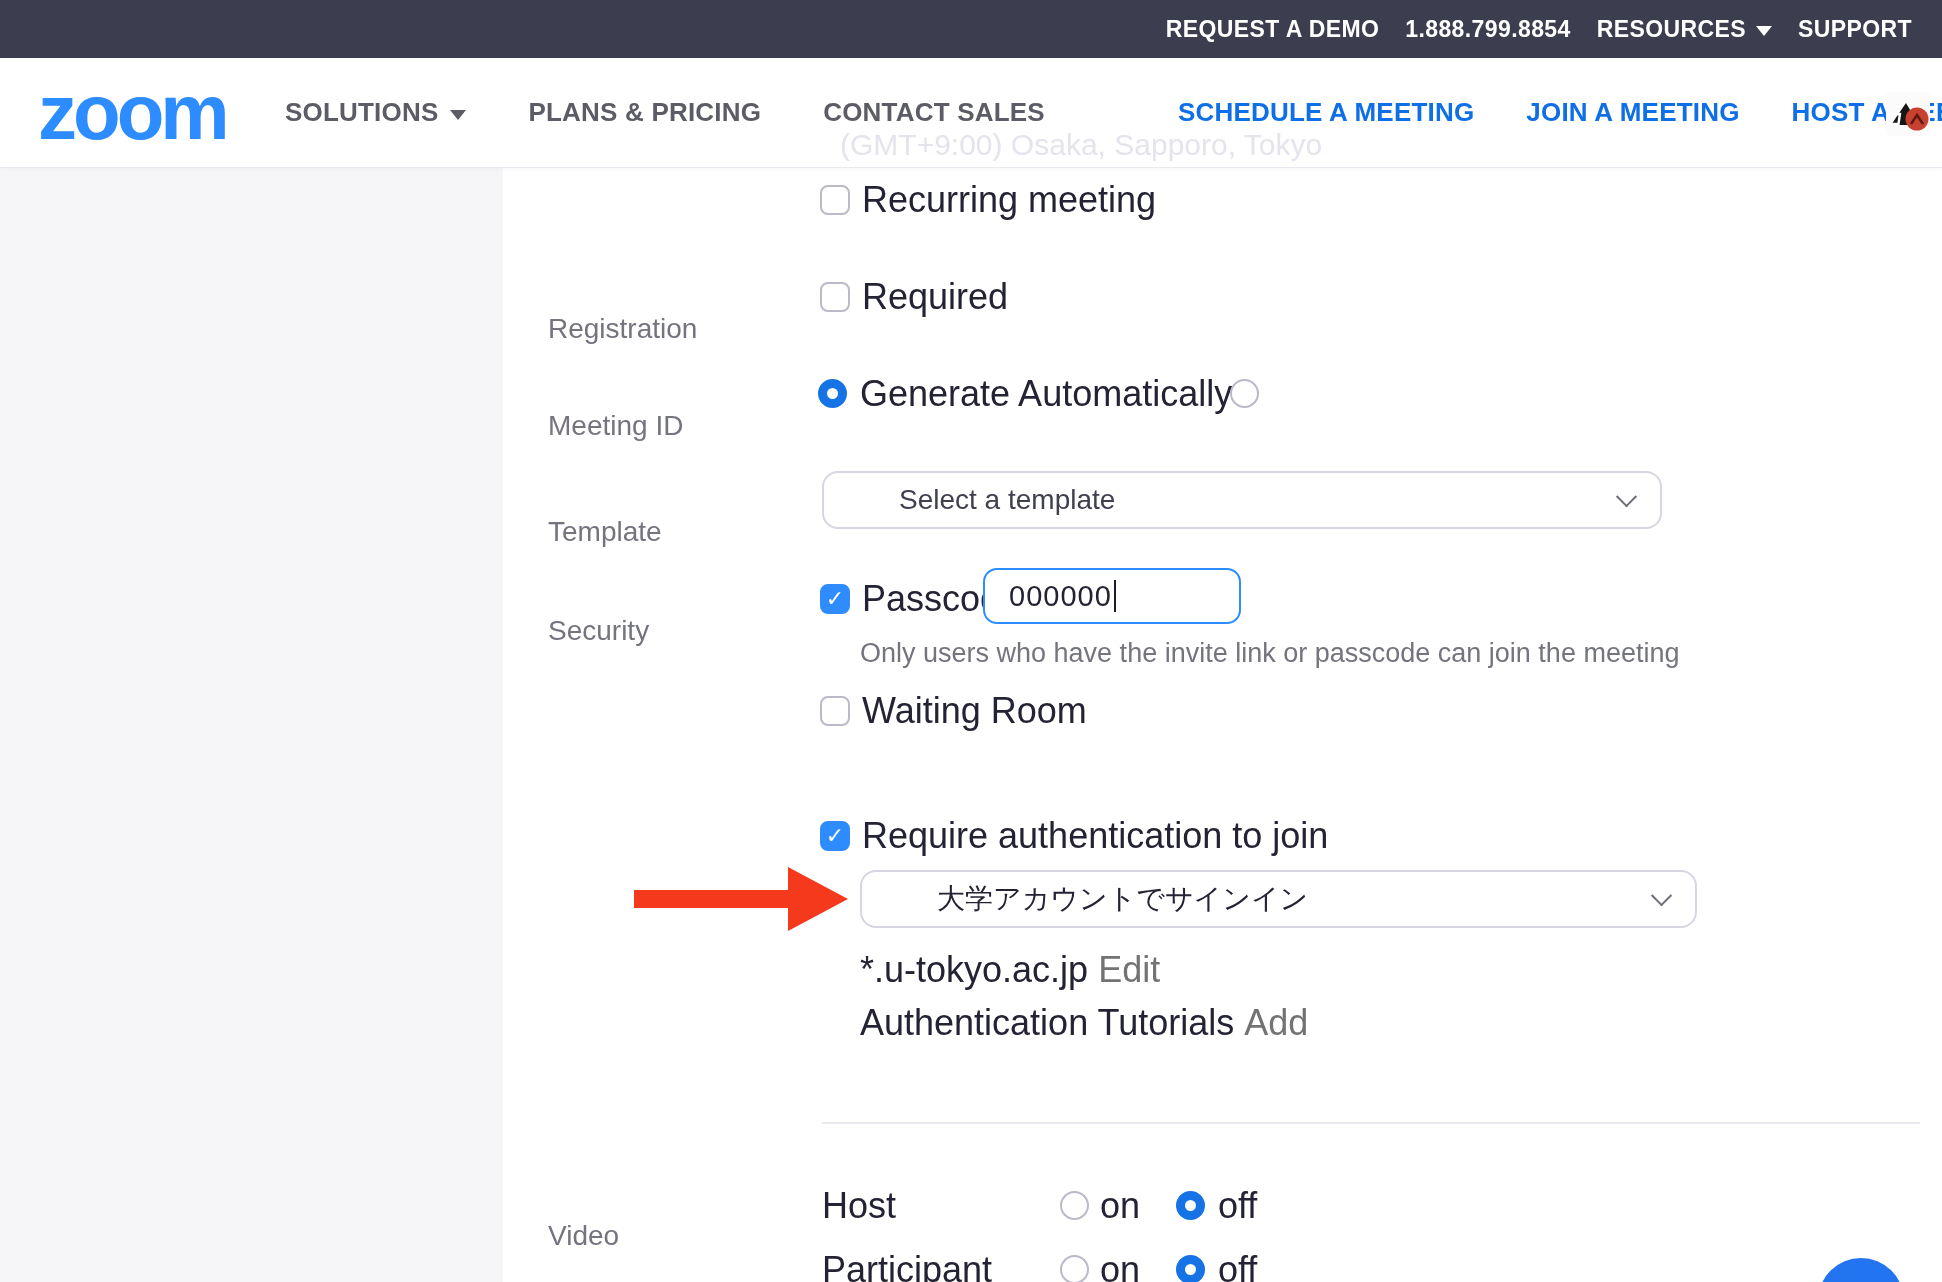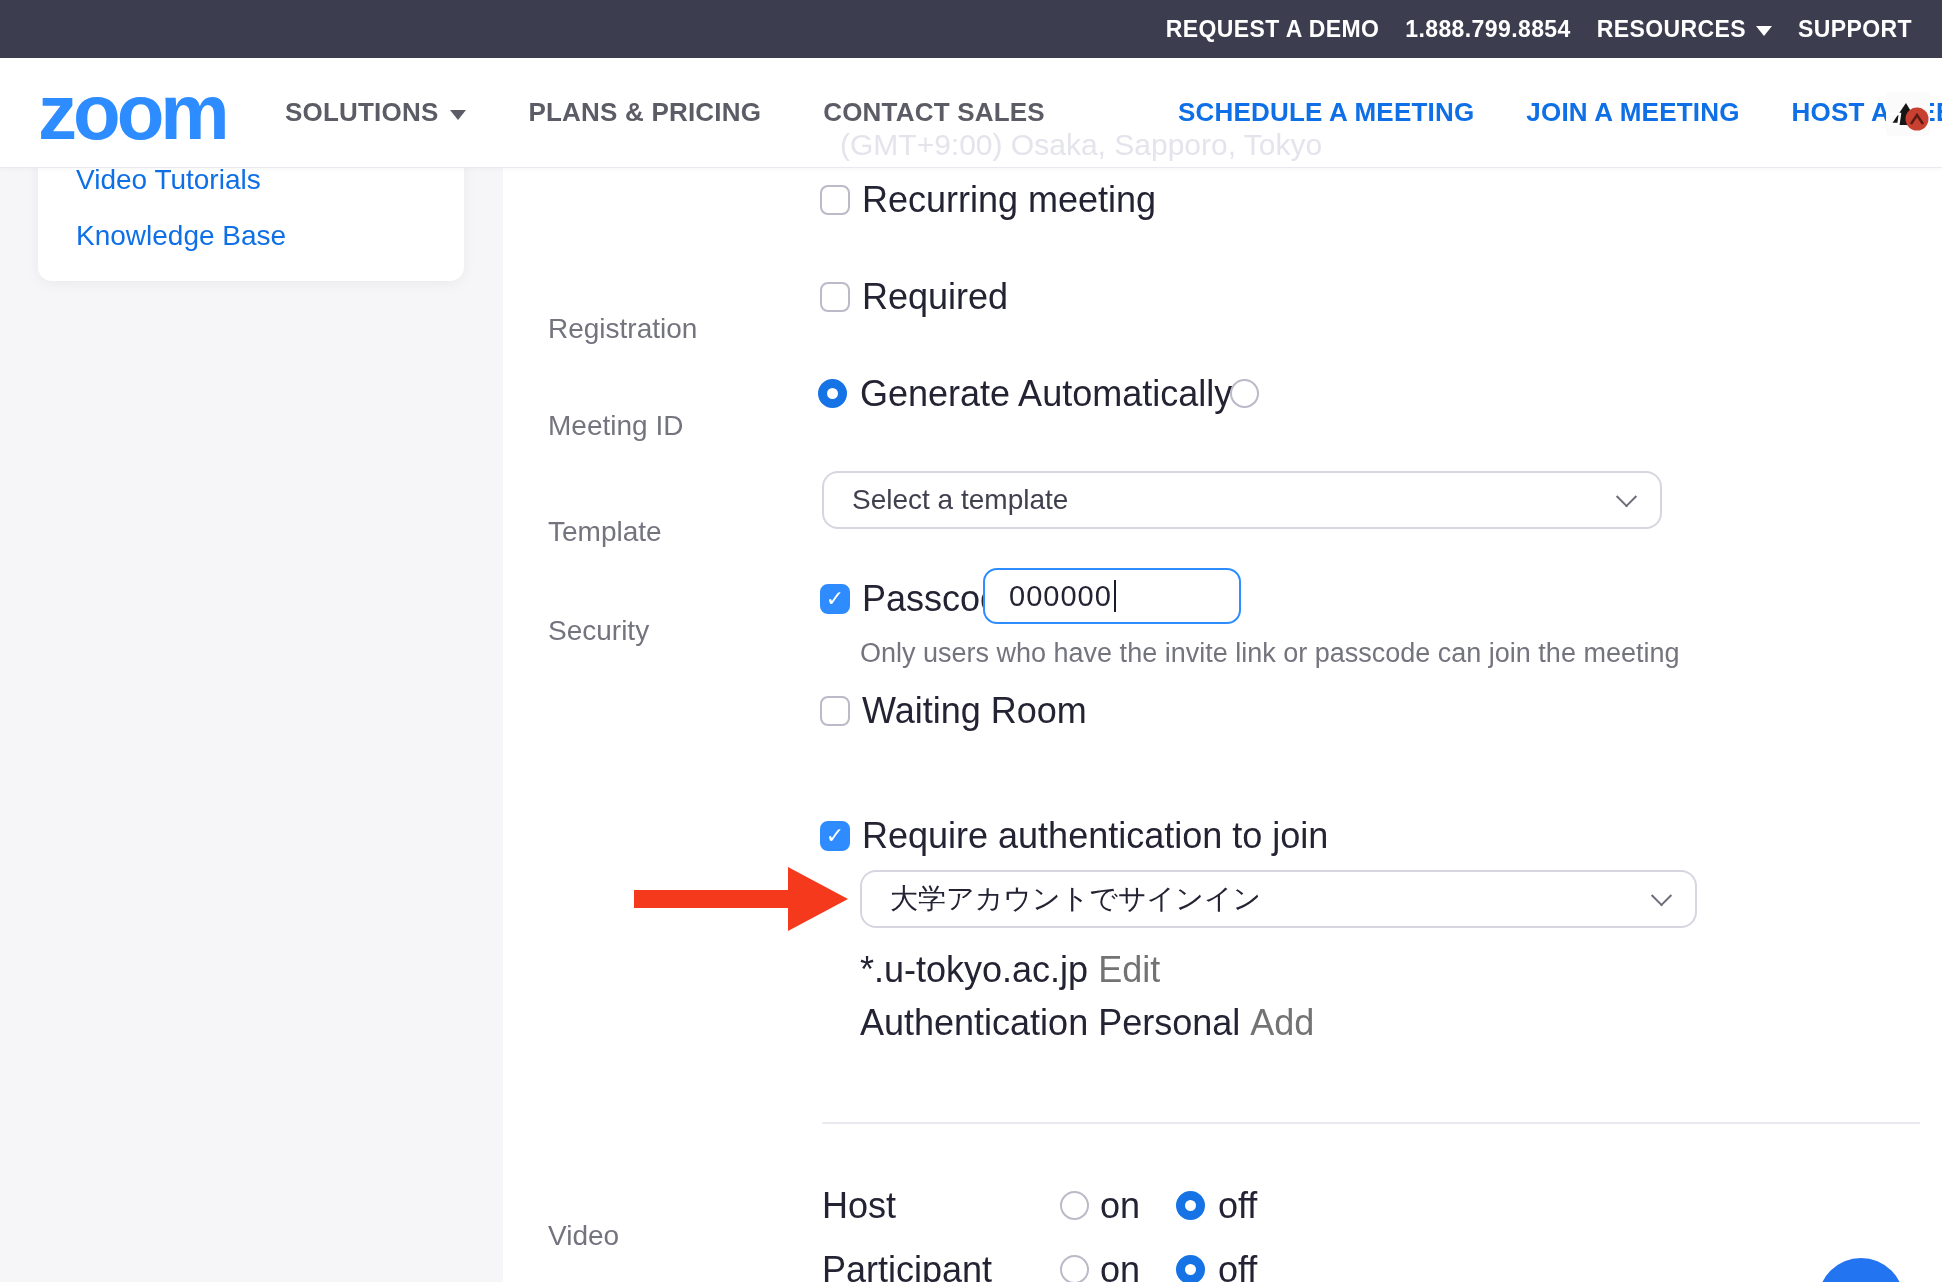--- a/index.html
+++ b/index.html
@@ -91,21 +91,21 @@
     position:absolute; width:29px; height:29px; border-radius:50%;
     border:2px solid #babac8; background:#fff; cursor:pointer;
   }
   .radio.sel { border:9px solid #1673e6; }
 
   .select-box {
     position:absolute; height:58px; background:#fff;
     border:2px solid #d6d6e0; border-radius:16px; cursor:pointer;
     display:flex; align-items:center; padding:0 28px;
   }
-  .select-box .sel-text { font-size:28px; color:#40404f; white-space:nowrap; }
+  .select-box .sel-text { font-size:28px; color:#40404f; white-space:nowrap;margin-left:47px; }
   .select-box .sel-text.dark { color:#232333; }
   .chev {
     position:absolute; right:26px; top:50%; width:15px; height:15px;
     border-right:2.5px solid #6e6e7a; border-bottom:2.5px solid #6e6e7a;
     transform:translateY(-72%) rotate(45deg);
   }
   .pass-input {
     position:absolute; left:983px; top:568px; width:258px; height:56px;
     background:#fff; border:2.5px solid #2e8cff; border-radius:14px;
     display:flex; align-items:center; padding:0 24px; cursor:text;
@@ -127,24 +127,20 @@
     position:absolute; left:1818px; top:1258px; width:86px; height:86px;
     border-radius:50%; background:#2274f0; cursor:pointer;
   }
 </style>
 </head>
 <body>
 
 <div id="screen">
 
   <div class="left-col"></div>
-  <div class="side-card">
-    <div class="side-link" style="top:72px">Video Tutorials</div>
-    <div class="side-link" style="top:128px">Knowledge Base</div>
-  </div>
 
   <span class="cb" style="left:820px;top:185px"></span>
   <div class="body-text" style="left:862px;top:182px">Recurring meeting</div>
 
   <div class="row-label" style="top:279px">Registration</div>
   <span class="cb" style="left:820px;top:282px"></span>
   <div class="body-text" style="left:862px;top:279px">Required</div>
 
   <div class="row-label" style="top:376px">Meeting ID</div>
   <span class="radio sel" style="left:818px;top:379px"></span>
@@ -179,21 +175,21 @@
   <div class="arrow-shaft"></div>
   <div class="arrow-head"></div>
 
   <div class="select-box" style="left:860px;top:870px;width:837px">
     <span class="sel-text dark">大学アカウントでサインイン</span>
     <span class="chev"></span>
   </div>
 
   <div class="body-text" style="left:860px;top:952px"><span>*.u-tokyo.ac.jp</span>&nbsp;<span class="link">Edit</span></div>
 
-  <div class="body-text" style="left:860px;top:1005px"><span>Authentication Personal</span>&nbsp;<span class="link">Add</span></div>
+  <div class="body-text" style="left:860px;top:1005px"><span>Authentication Tutorials</span>&nbsp;<span class="link">Add</span></div>
 
   <div class="divider"></div>
 
   <div class="row-label" style="top:1186px">Video</div>
   <div class="body-text" style="left:822px;top:1188px">Host</div>
   <span class="radio" style="left:1060px;top:1191px"></span>
   <div class="body-text" style="left:1100px;top:1188px">on</div>
   <span class="radio sel" style="left:1176px;top:1191px"></span>
   <div class="body-text" style="left:1218px;top:1188px">off</div>
 

